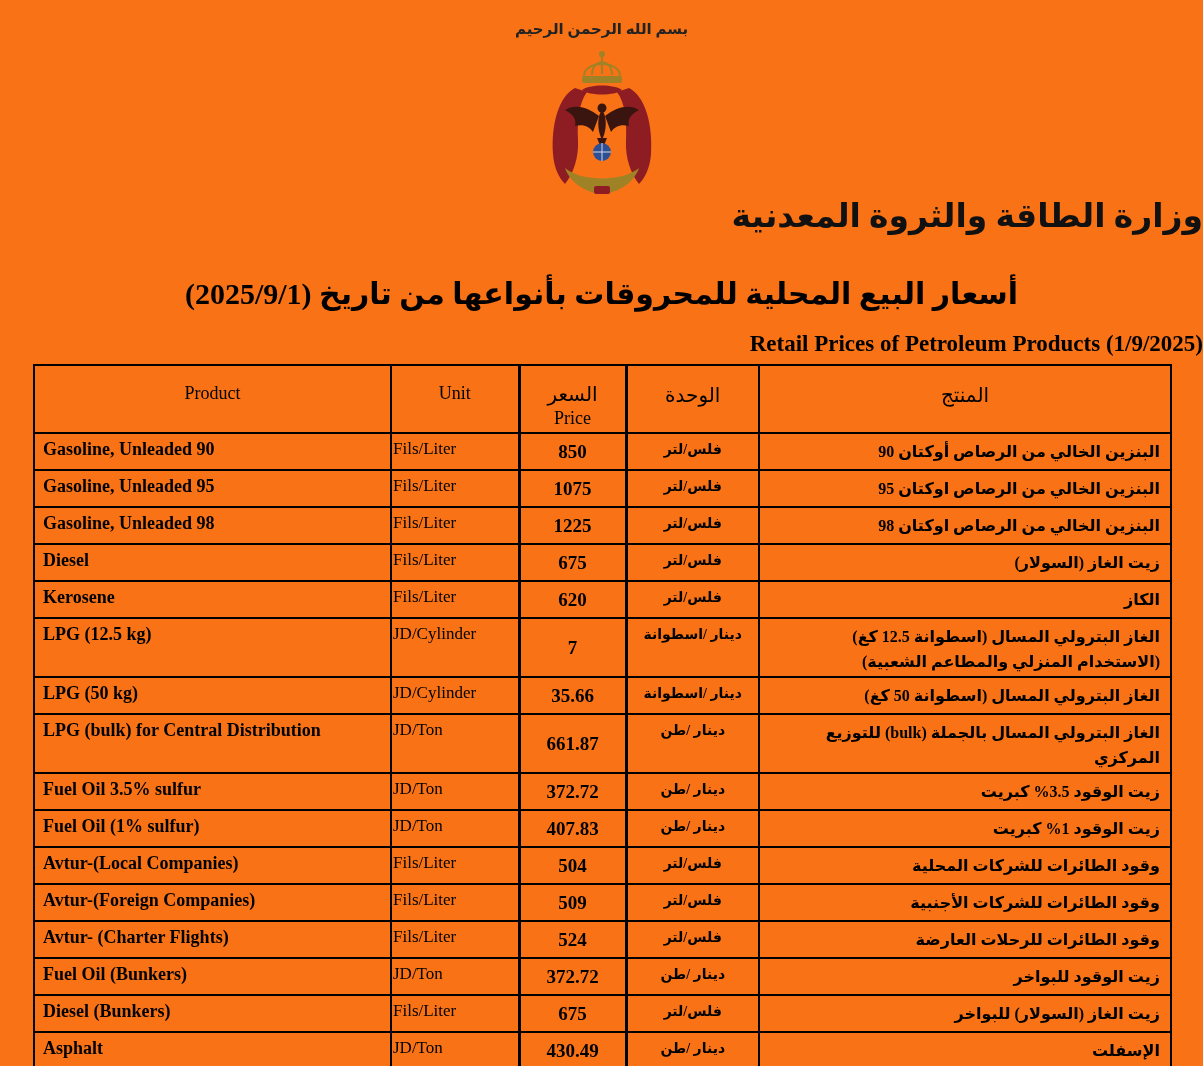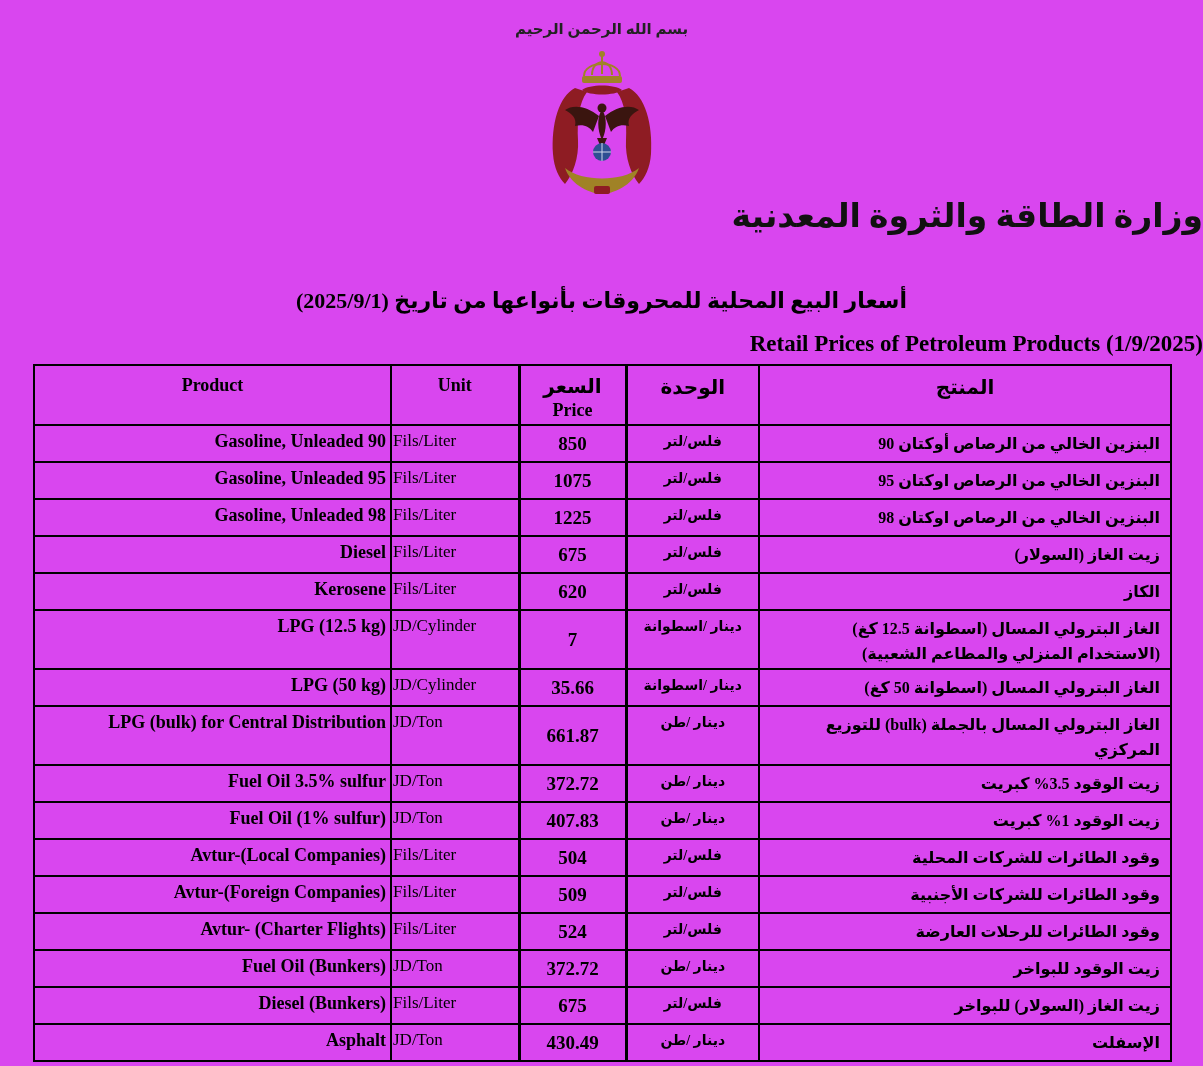--- a/index.html
+++ b/index.html
@@ -1,21 +1,21 @@
 <!DOCTYPE html>
 <html style="--crest-red: #8e1c23; --gold: #a08226; --eagle-dark: #3a150f; --globe-blue: #2e4f92;"><head>
 <meta charset="utf-8">
 <style>
   * { box-sizing: border-box; }
   html, body { margin: 0; padding: 0; background: #ffffff; }
   .page {
     position: relative;
     width: 1203px;
     height: 1066px;
-    background: #d946ef;
+    background: #f97316;
     color: #000;
     font-family: "Liberation Serif", "DejaVu Sans", serif;
     overflow: hidden;
   }
 
   
   .bismillah {
     position: absolute; top: 20px; left: 0; width: 100%;
     text-align: center; font-size: 15px; color: #222;
     direction: rtl; font-weight: bold;
@@ -23,22 +23,22 @@
   .emblem-wrap {
     position: absolute; top: 46px; left: 0; width: 100%;
     display: flex; justify-content: center;
   }
   .ministry-name {
     position: absolute; top: 196px; left: 0; width: 100%;
     font-size: 33px; font-weight: bold;
     direction: rtl; color: #111;
   }
   .title-ar {
-    position: absolute; top: 288px; left: 0; width: 100%;
-    text-align: center; font-size: 22px; font-weight: bold; direction: rtl;
+    position: absolute; top: 276px; left: 0; width: 100%;
+    text-align: center; font-size: 30px; font-weight: bold; direction: rtl;
   }
   .title-en {
     position: absolute; top: 331px; left: 0; width: 100%;
     text-align: right; font-size: 23px; font-weight: bold;
   }
 
   
   .prices-table {
     position: absolute; top: 364px; left: 33px;
     width: 1137px; border-collapse: collapse; table-layout: fixed;
@@ -48,29 +48,29 @@
     overflow: hidden;
   }
   .prices-table th.col-price,
   .prices-table td.cell-price {
     border-left-width: 3px;
     border-right-width: 3px;
   }
   .prices-table thead tr { height: 58px; }
   .prices-table tbody tr { height: 37px; }
   .prices-table th {
-    font-weight: bold; font-size: 18px;
-    vertical-align: top; padding-top: 9px; text-align: center;
+    font-weight: normal; font-size: 18px;
+    vertical-align: top; padding-top: 17px; text-align: center;
   }
   th.col-unit-ar, th.col-product-ar { direction: rtl; font-size: 20px; }
   .price-head-ar { font-size: 20px; direction: rtl; line-height: 22px; }
   .price-head-en { font-size: 18px; line-height: 26px; }
 
   td.cell-en {
-    font-weight: bold; font-size: 18px; text-align: right;
+    font-weight: bold; font-size: 18px; text-align: left;
     vertical-align: top; padding: 5px 4px 2px 8px;
   }
   td.cell-unit {
     font-size: 17px; 
     vertical-align: top; padding-top: 5px;
   }
   td.cell-price {
     font-weight: bold; font-size: 19px; text-align: center;
     vertical-align: middle;
   }

